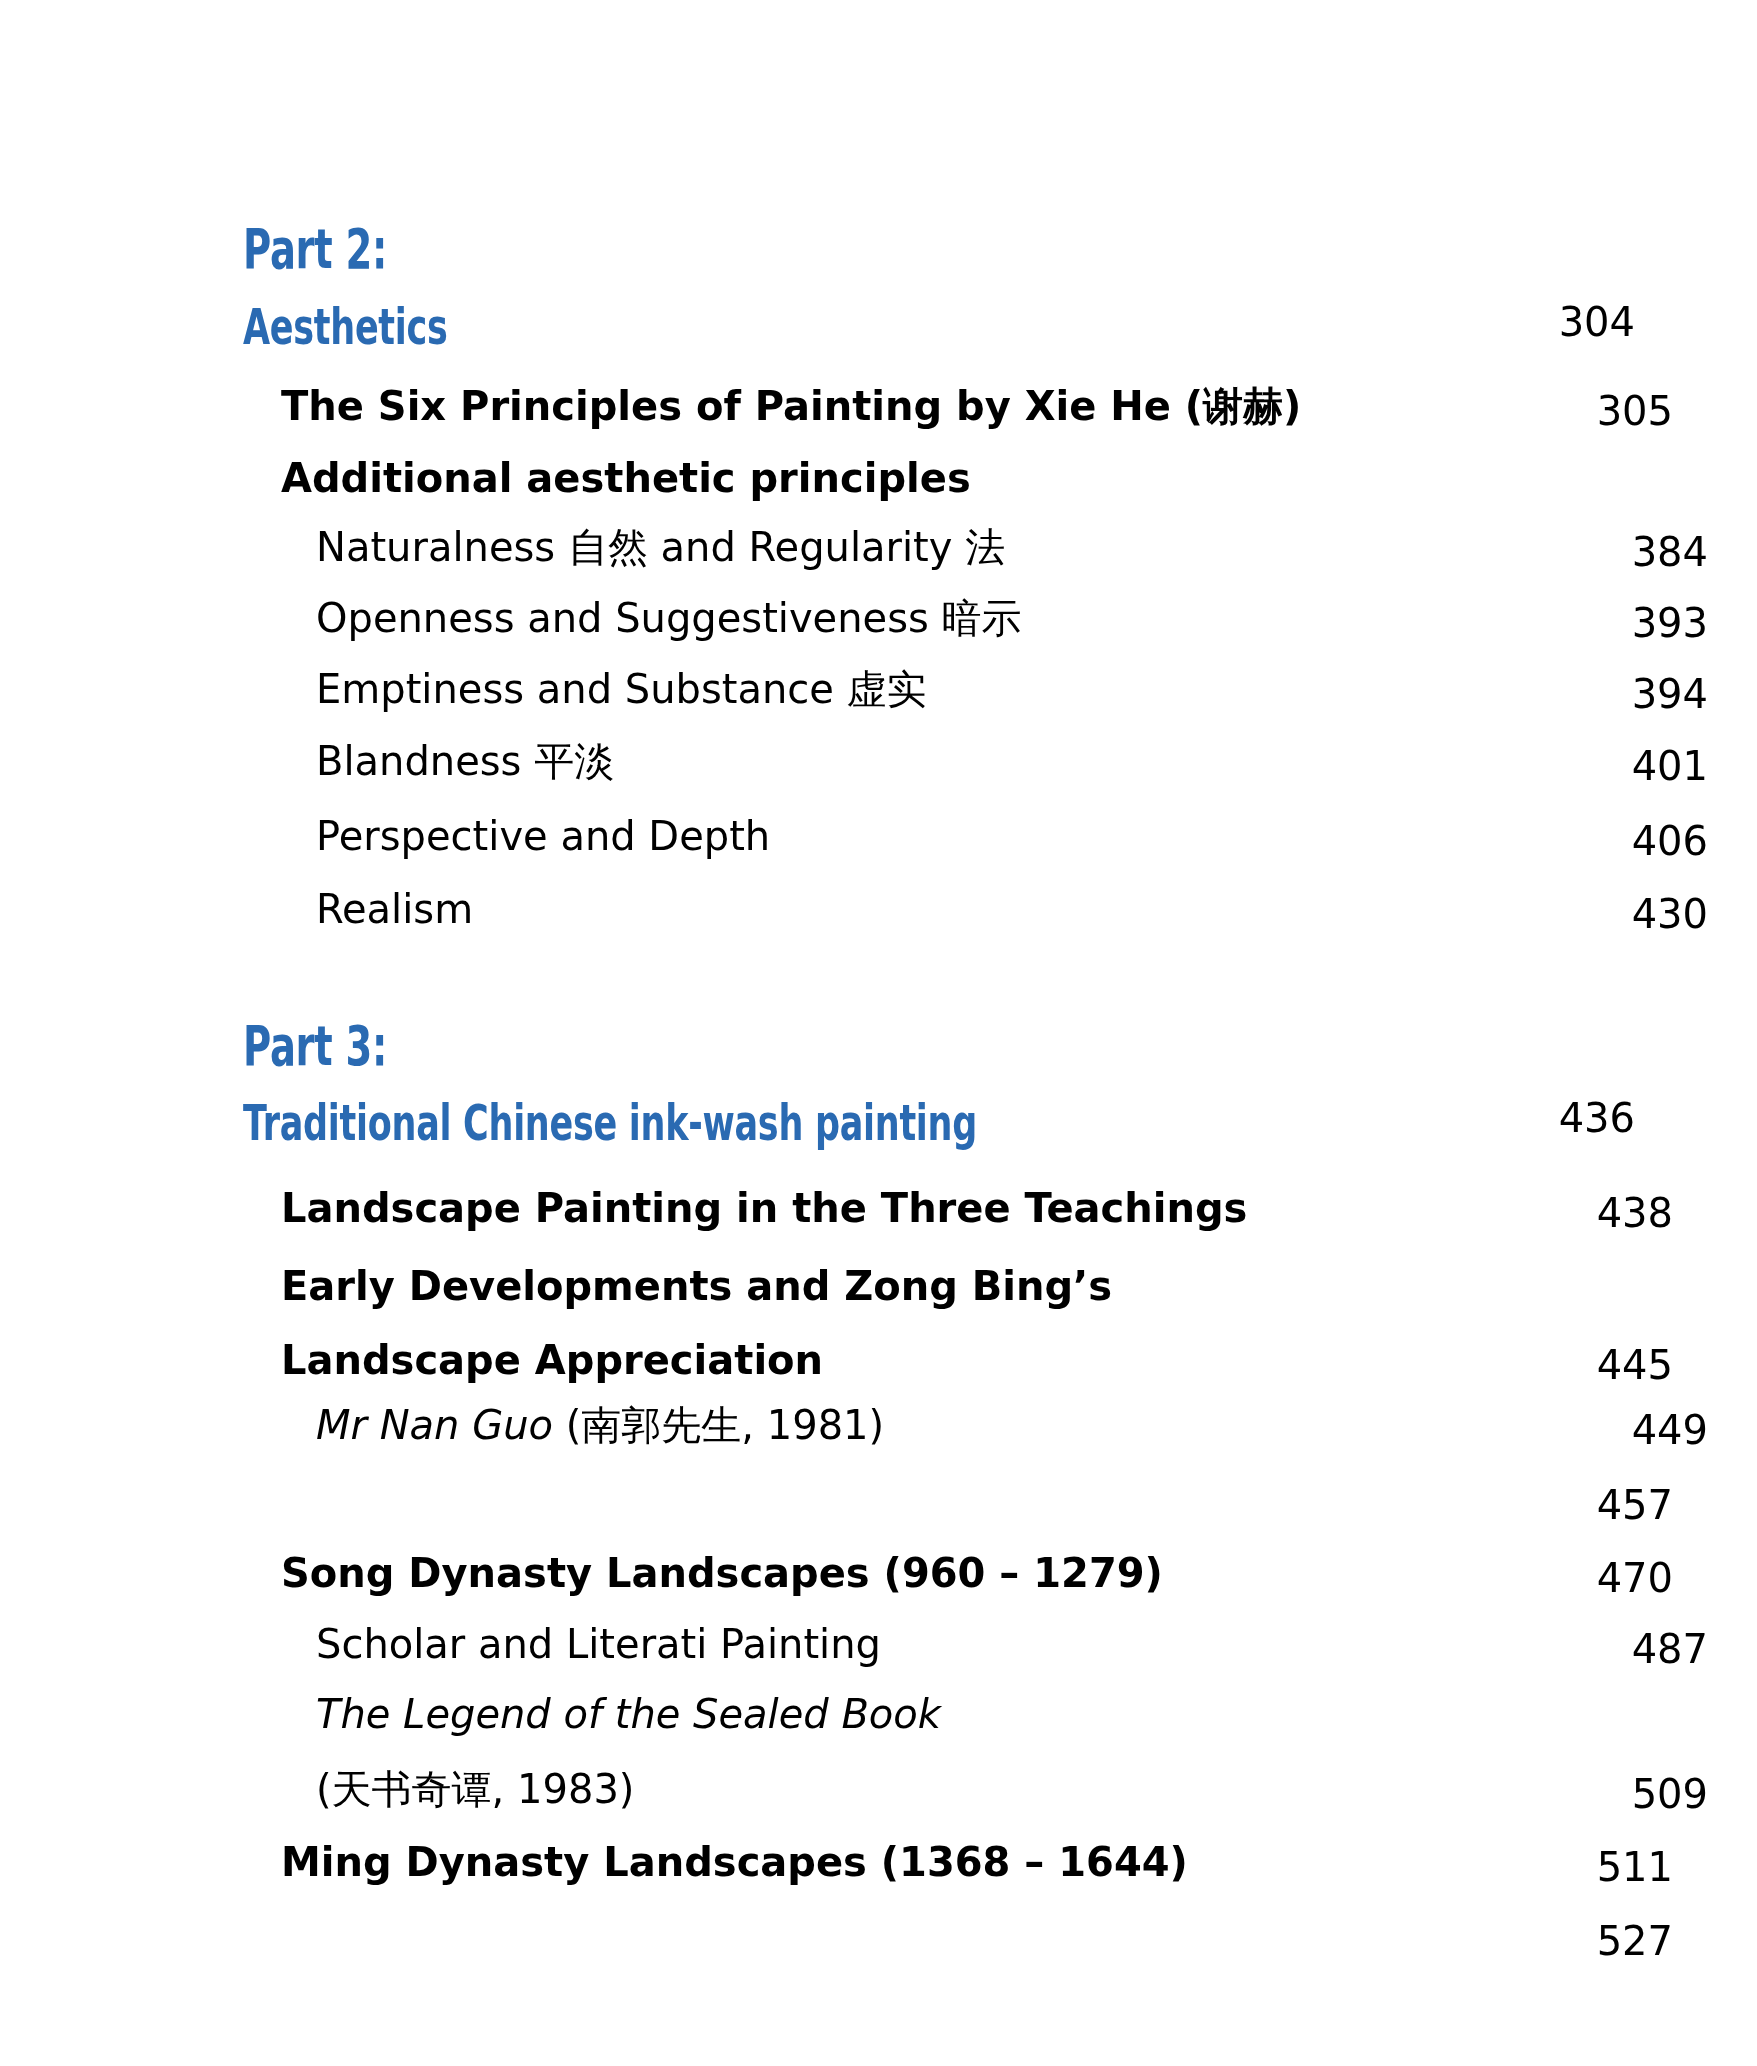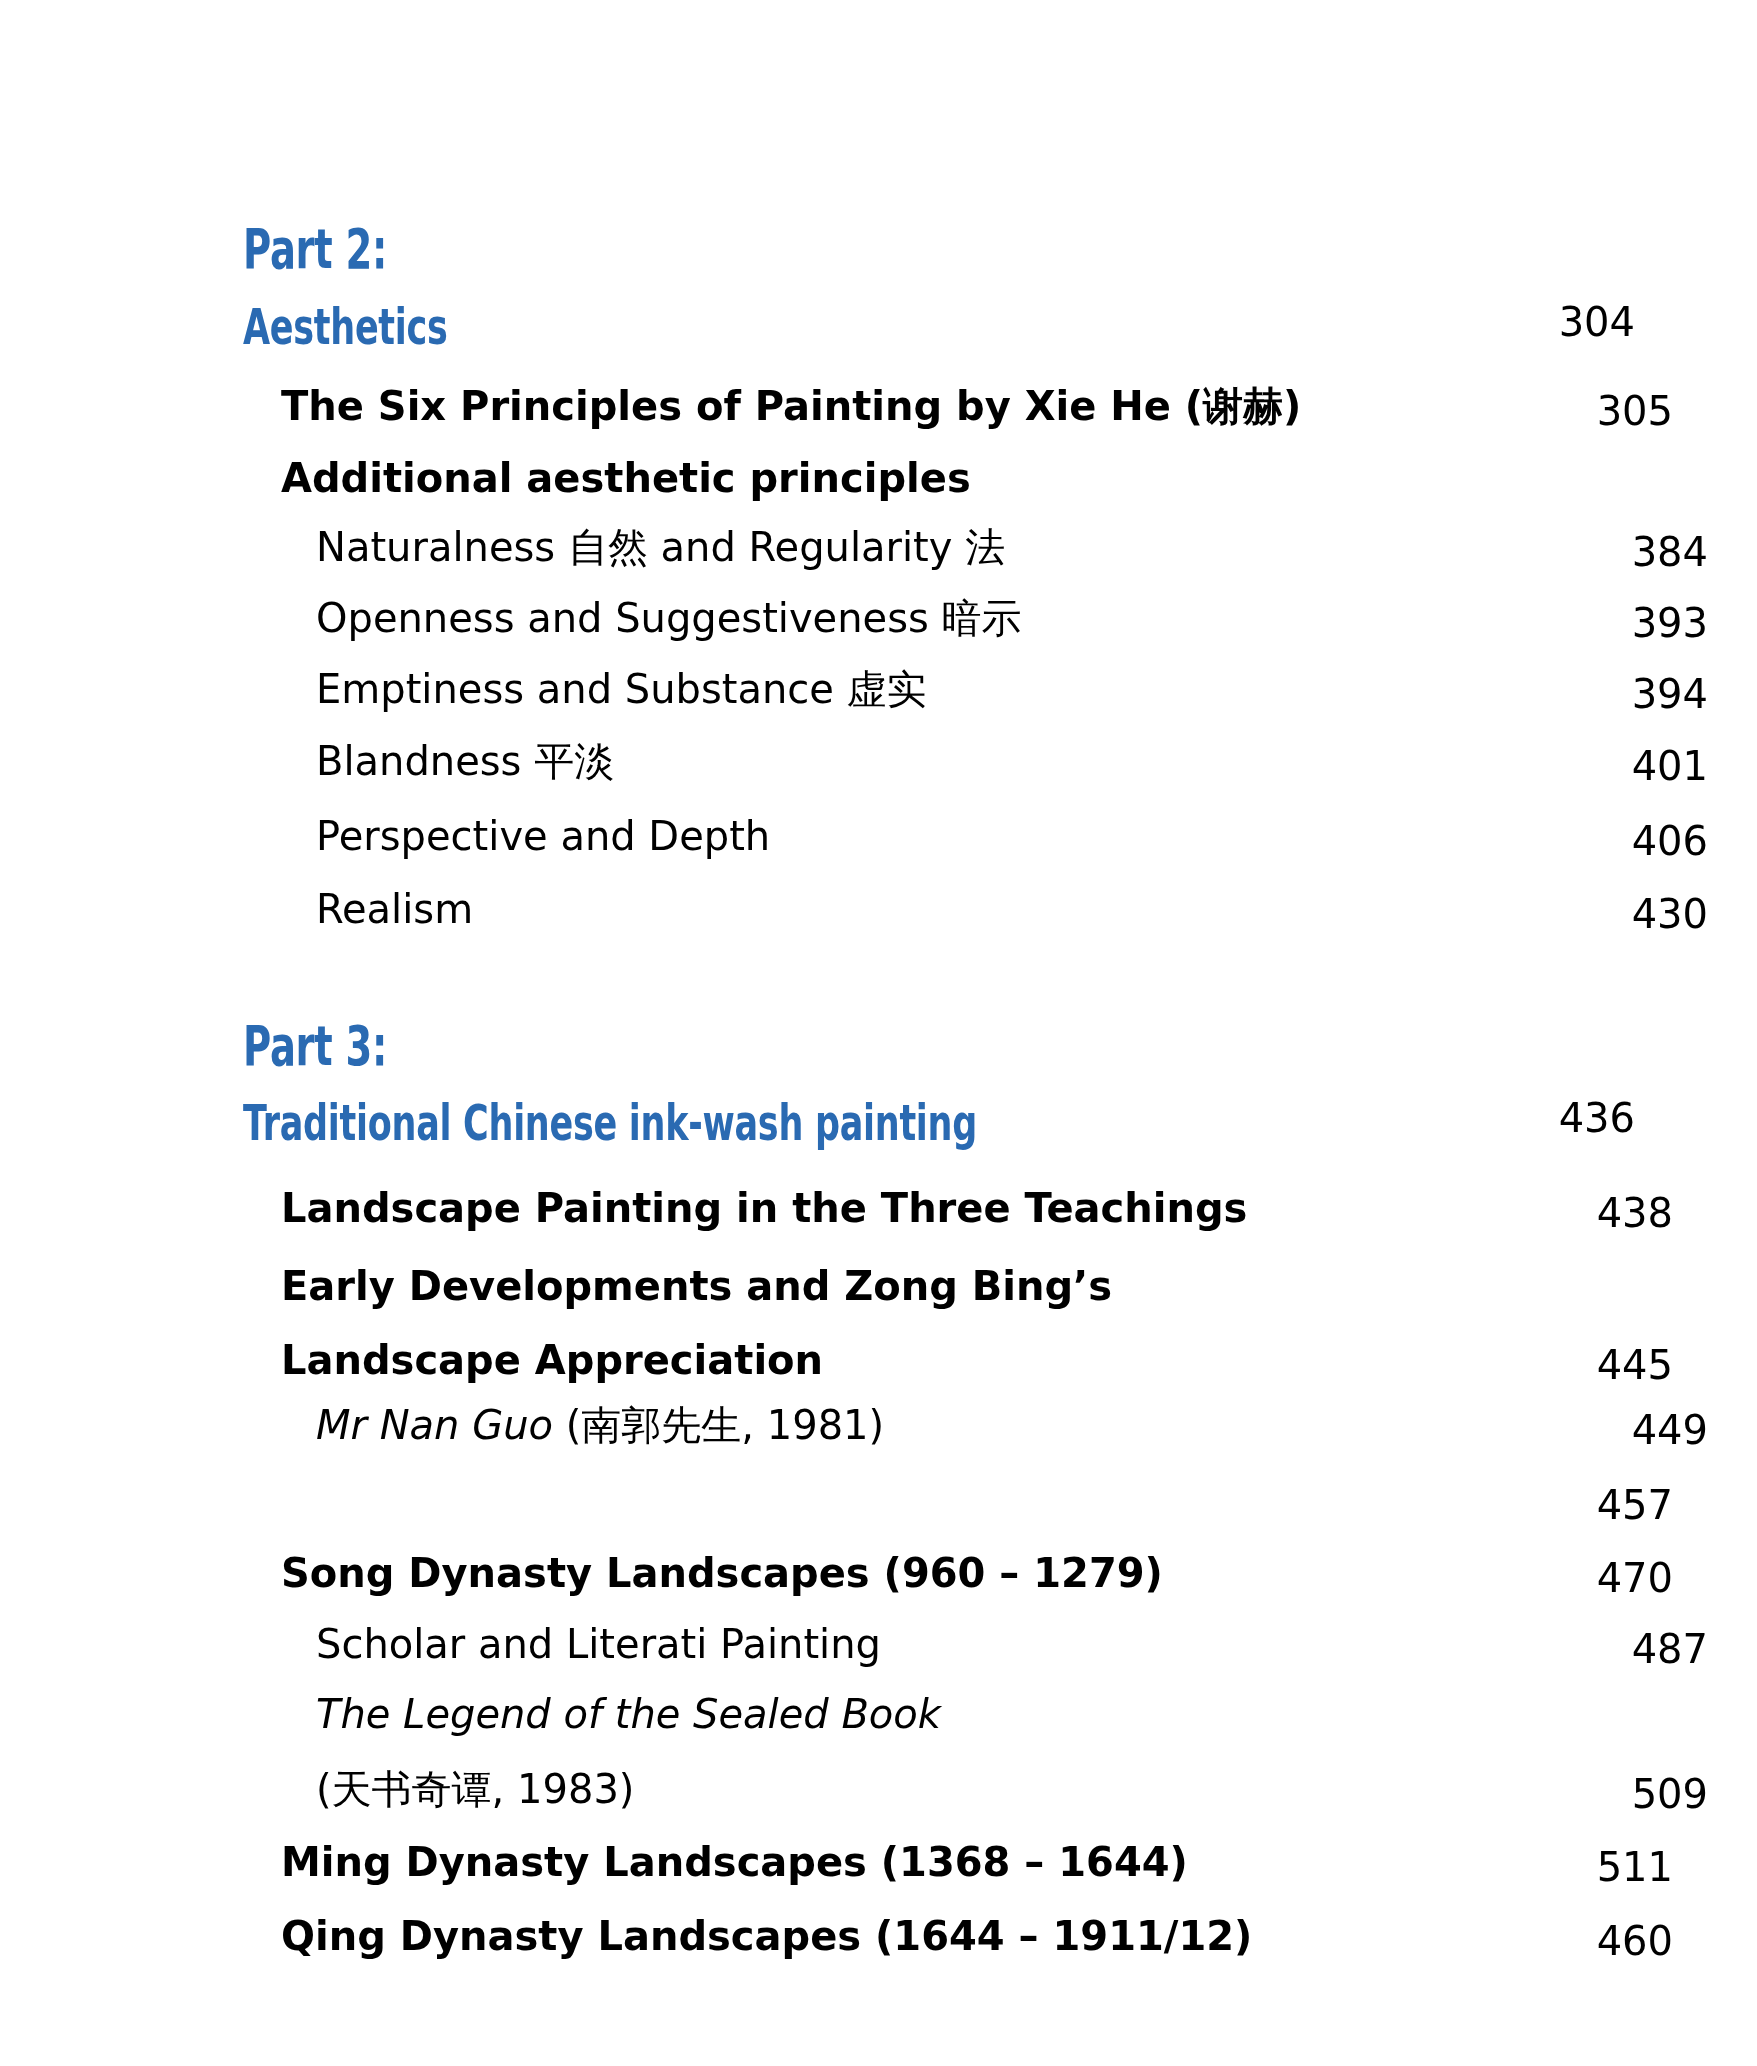--- a/index.html
+++ b/index.html
@@ -142,18 +142,17 @@
     <span>(天书奇谭, 1983)</span>
     <span class="num">509</span>
   </div>
 
   <div class="row l2 bold" style="top:1842px">
     <span>Ming Dynasty Landscapes (1368 – 1644)</span>
     <span class="num">511</span>
   </div>
 
   <div class="row l2 bold" style="top:1916px">
-    <span>Qing Dynasty Landscapes (1644 – 1911/12)</span>
-    <span class="num">460</span>
+    <span class="num">527</span>
   </div>
 
 </div>
 
 
 </body></html>

